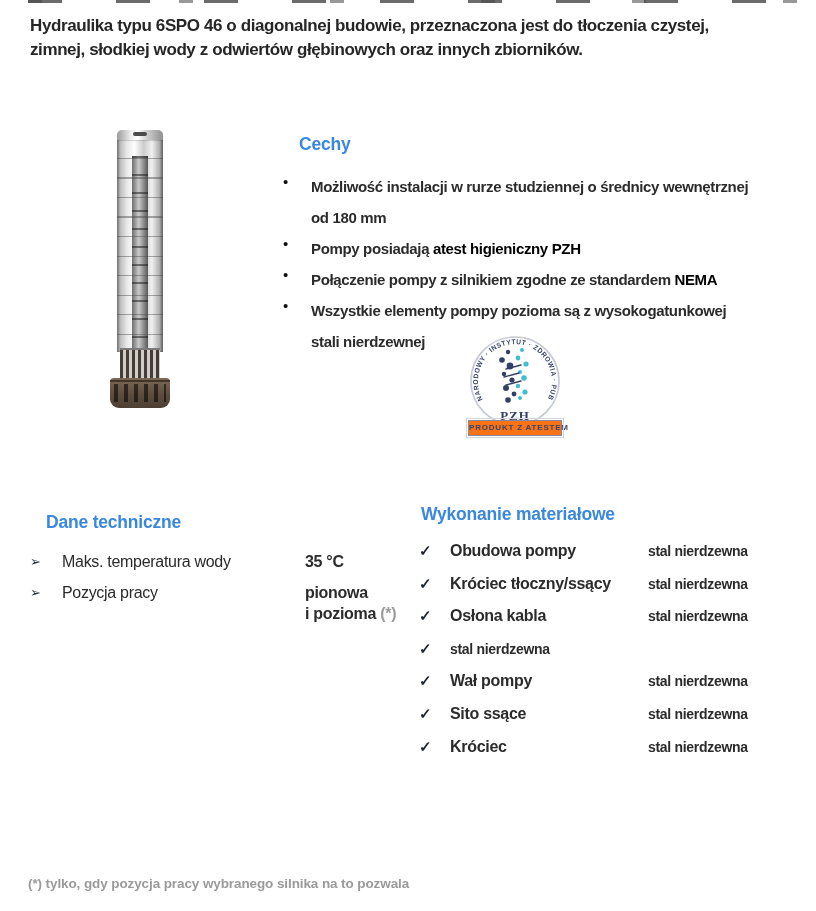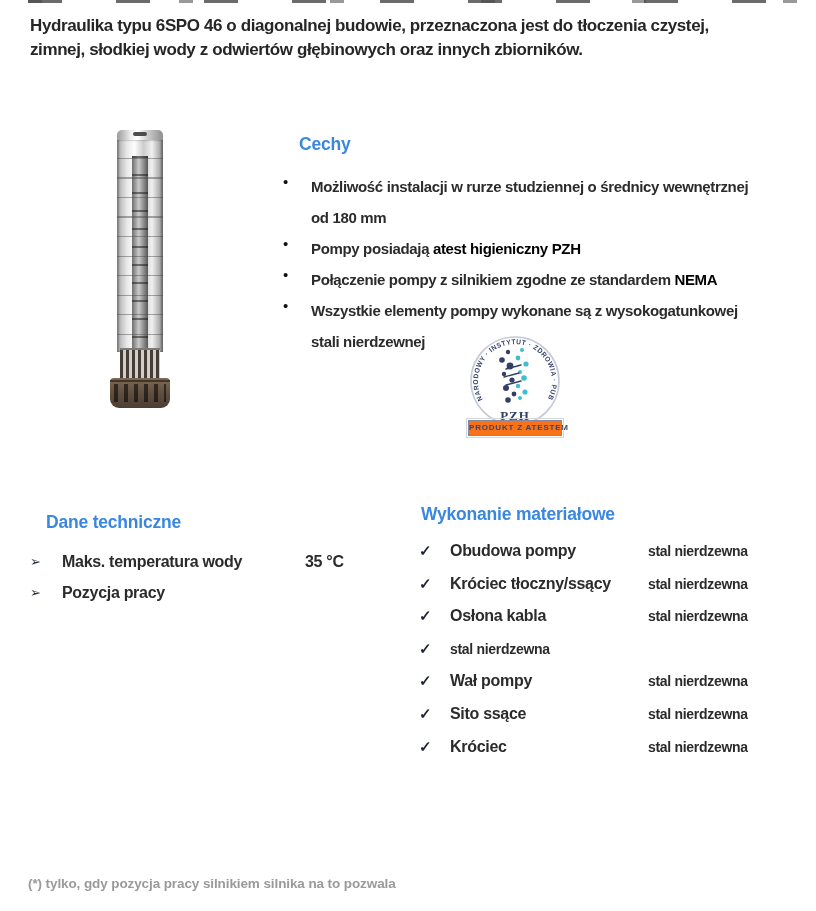--- a/index.html
+++ b/index.html
@@ -59,21 +59,21 @@
   .badge-banner{position:absolute;left:50%;top:86px;transform:translateX(-50%);
     width:92px;height:14px;background:#f97316;border:1px solid #8189a6;
     outline:1px solid #d4d6dc;outline-offset:1px;
     font-size:8px;font-weight:700;color:#3a4468;letter-spacing:0.8px;
     text-align:center;line-height:14px;white-space:nowrap;}
   
   .tech{position:absolute;left:30px;top:496px;width:382px;}
   .tech-rows{margin-top:18px;}
   .tech-row{display:grid;grid-template-columns:32px 243px auto;margin-bottom:10px;}
   .tech-row .arrow{font-size:13px;color:#232a38;line-height:21px;}
-  .tech-row .lbl{font-size:16px;font-weight:700;letter-spacing:-0.3px;line-height:21px;}
+  .tech-row .lbl{font-size:16px;font-weight:400;letter-spacing:-0.3px;line-height:21px;}
   .tech-row .val{font-size:16px;font-weight:700;letter-spacing:-0.3px;line-height:21px;}
   .gray{color:#9a9a9a;font-weight:600;}
   
   .materials{position:absolute;left:405px;top:488px;width:395px;}
   .mat-rows{margin-top:16px;}
   .mat-row{display:grid;grid-template-columns:45px 198px auto;height:32.6px;align-items:start;}
   .mat-row .check{padding-left:14px;font-size:15px;font-weight:700;color:#1d2430;line-height:20px;}
   .mat-row .lbl{font-size:16px;font-weight:700;letter-spacing:-0.3px;line-height:20px;}
   .mat-row .val{font-size:14px;font-weight:700;letter-spacing:-0.3px;line-height:20px;}
   
@@ -114,21 +114,21 @@
       <li>
         <span class="dot">•</span>
         <span class="txt"><span>Pompy posiadają </span><b>atest higieniczny PZH</b><span></span></span>
       </li>
       <li>
         <span class="dot">•</span>
         <span class="txt"><span>Połączenie pompy z silnikiem zgodne ze standardem </span><b>NEMA</b><span></span></span>
       </li>
       <li>
         <span class="dot">•</span>
-        <span class="txt"><span>Wszystkie elementy pompy wykonane są z wysokogatunkowej
+        <span class="txt"><span>Wszystkie elementy pompy pozioma są z wysokogatunkowej
 stali nierdzewnej</span><b></b><span></span></span>
       </li>
     </ul>
   </section>
 
   <div class="badge">
     <svg width="126" height="100" viewBox="0 0 126 100">
       <circle cx="63" cy="47" r="44" fill="#ffffff" stroke="#c5cad6" stroke-width="1.6"></circle>
       <defs>
         <path id="ringPath" d="M 30.9 65.5 A 37 37 0 1 1 95.1 65.5" fill="none"></path>
@@ -171,20 +171,25 @@
     <h2 class="h-blue">Dane techniczne</h2>
     <div class="tech-rows">
       <div class="tech-row">
         <span class="arrow">➢</span>
         <span class="lbl">Maks. temperatura wody</span>
         <span class="val">35 °C</span>
       </div>
       <div class="tech-row">
         <span class="arrow">➢</span>
         <span class="lbl">Pozycja pracy</span>
+        <span class="val">
+          <span>pionowa</span><br>
+          <span>i pozioma</span>
+          <span class="gray">(*)</span>
+        </span>
       </div>
     </div>
   </section>
 
   <section class="materials">
     <h2 class="h-blue">Wykonanie materiałowe</h2>
     <div class="mat-rows">
       <div class="mat-row">
         <span class="check">✓</span>
         <span class="lbl">Obudowa pompy</span>
@@ -215,15 +220,15 @@
         <span class="val">stal nierdzewna</span>
       </div>
       <div class="mat-row">
         <span class="check">✓</span>
         <span class="lbl">Króciec</span>
         <span class="val">stal nierdzewna</span>
       </div>
     </div>
   </section>
 
-  <p class="footnote">(*) tylko, gdy pozycja pracy silnikiem silnika na to pozwala</p>
+  <p class="footnote">(*) tylko, gdy pozycja pracy wybranego silnika na to pozwala</p>
 
 </div>
 
 </body></html>

